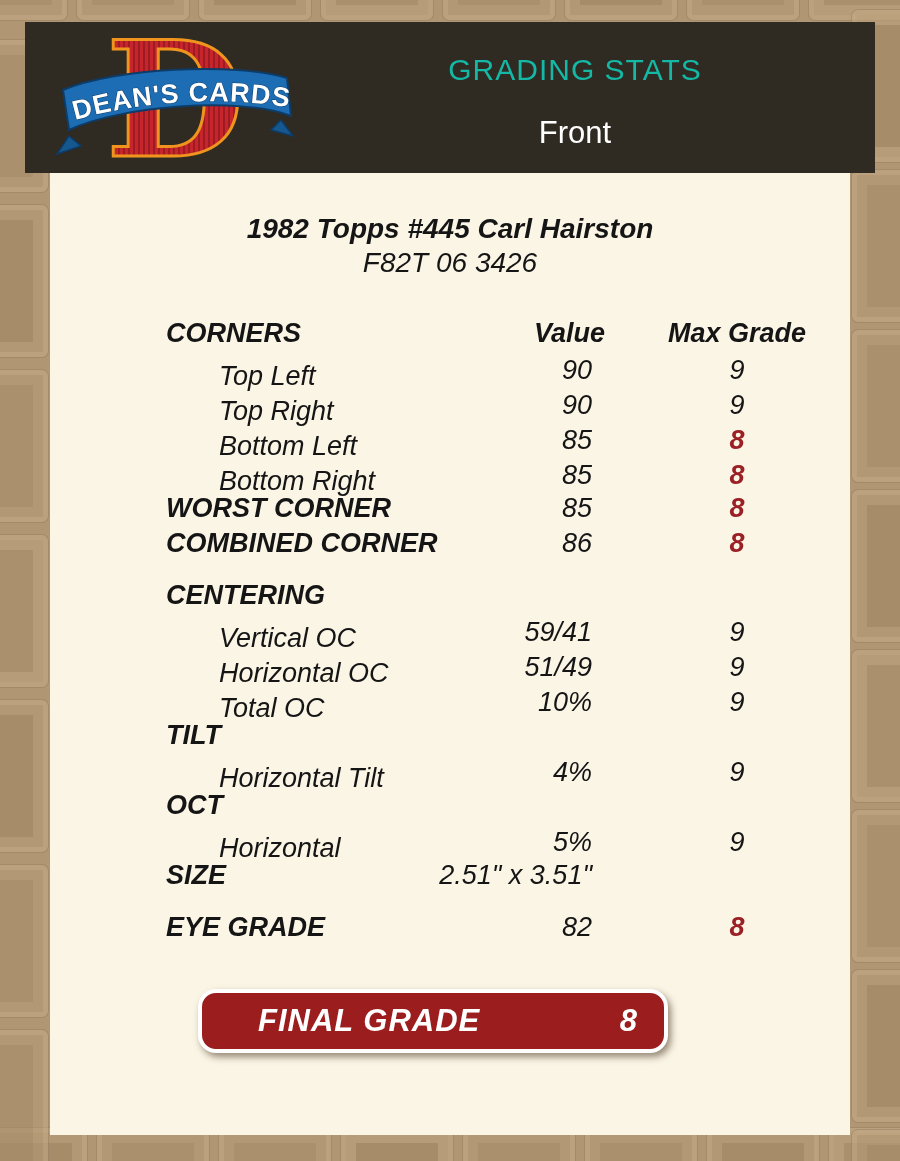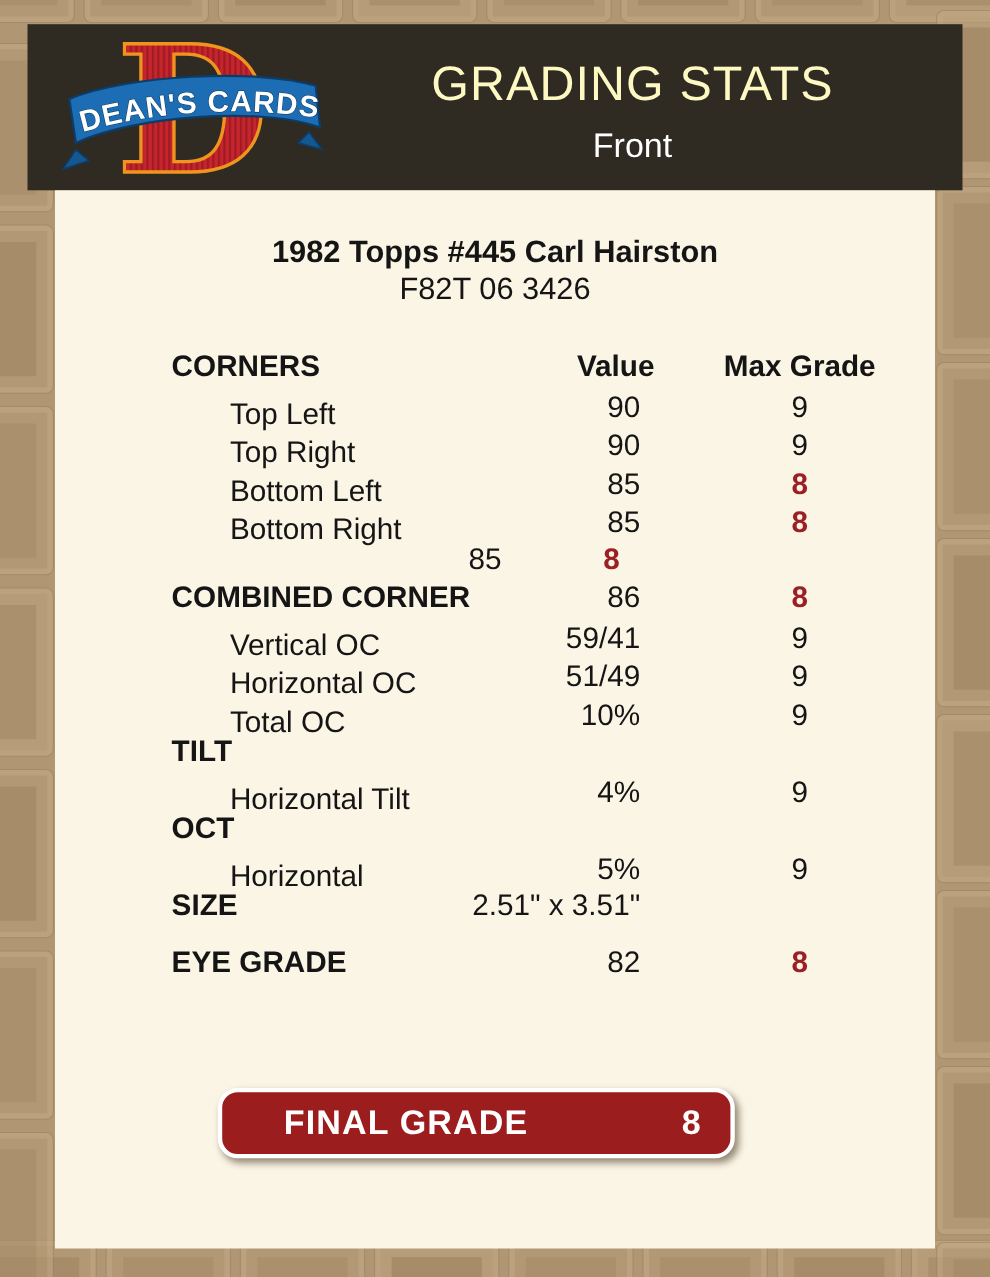--- a/index.html
+++ b/index.html
@@ -32,41 +32,42 @@
   .bg-card:nth-child(3n) .bg-photo{background:#9f8462;}
   .bg-card:nth-child(4n){background:#bda27e;}
 
   .header{
     position:absolute;left:25px;top:22px;width:850px;height:151px;
     background:var(--header-bg);
   }
   .logo{position:absolute;left:28px;top:10px;width:244px;height:132px;}
   .header-title{
     position:absolute;left:250px;right:0;top:32px;text-align:center;
-    color:#fef9c3;font-size:44px;letter-spacing:1px;line-height:1.05;
+    color:#14b8a6;font-size:30px;letter-spacing:1px;line-height:1.05;
   }
   .header-subtitle{
     position:absolute;left:250px;right:0;top:94px;text-align:center;
     color:#ffffff;font-size:31px;line-height:1.1;
   }
 
   .panel{
     position:absolute;left:50px;top:173px;width:800px;height:962px;
     background:var(--panel-bg);
+    font-style:italic;
   }
   .card-title{
     position:absolute;left:0;right:0;top:40px;text-align:center;
     font-size:28px;font-weight:bold;
   }
   .card-serial{
     position:absolute;left:0;right:0;top:74px;text-align:center;
     font-size:28px;
   }
 
-  .stats-table{position:absolute;left:106px;top:143px;width:642px;}
+  .stats-table{position:absolute;left:116px;top:143px;width:642px;}
   .row{
     display:grid;grid-template-columns:300px 126px 216px;
     height:35px;align-items:center;
     font-size:27px;line-height:1;white-space:nowrap;
   }
   .row.gap-before{margin-top:17px;}
   .cell-label{text-align:left;}
   .cell-label.bold{font-weight:bold;}
   .cell-label.indent{padding-left:53px;margin-top:12px;}
   .cell-value{display:flex;justify-content:flex-end;}
@@ -232,27 +233,33 @@
     <div class="cell-label indent">Bottom Left</div>
     <div class="cell-value">85</div>
     <div class="cell-grade red">8</div>
   </div>
           <div class="row">
     <div class="cell-label indent">Bottom Right</div>
     <div class="cell-value">85</div>
     <div class="cell-grade red">8</div>
   </div>
           <div class="row">
+    <div class="cell-label bold">WORST CORNER</div>
     <div class="cell-value">85</div>
     <div class="cell-grade red">8</div>
   </div>
           <div class="row">
     <div class="cell-label bold">COMBINED CORNER</div>
     <div class="cell-value">86</div>
     <div class="cell-grade red">8</div>
+  </div>
+          <div class="row gap-before">
+    <div class="cell-label bold">CENTERING</div>
+    <div class="cell-value"></div>
+    <div class="cell-grade"></div>
   </div>
           <div class="row">
     <div class="cell-label indent">Vertical OC</div>
     <div class="cell-value">59/41</div>
     <div class="cell-grade">9</div>
   </div>
           <div class="row">
     <div class="cell-label indent">Horizontal OC</div>
     <div class="cell-value">51/49</div>
     <div class="cell-grade">9</div>

